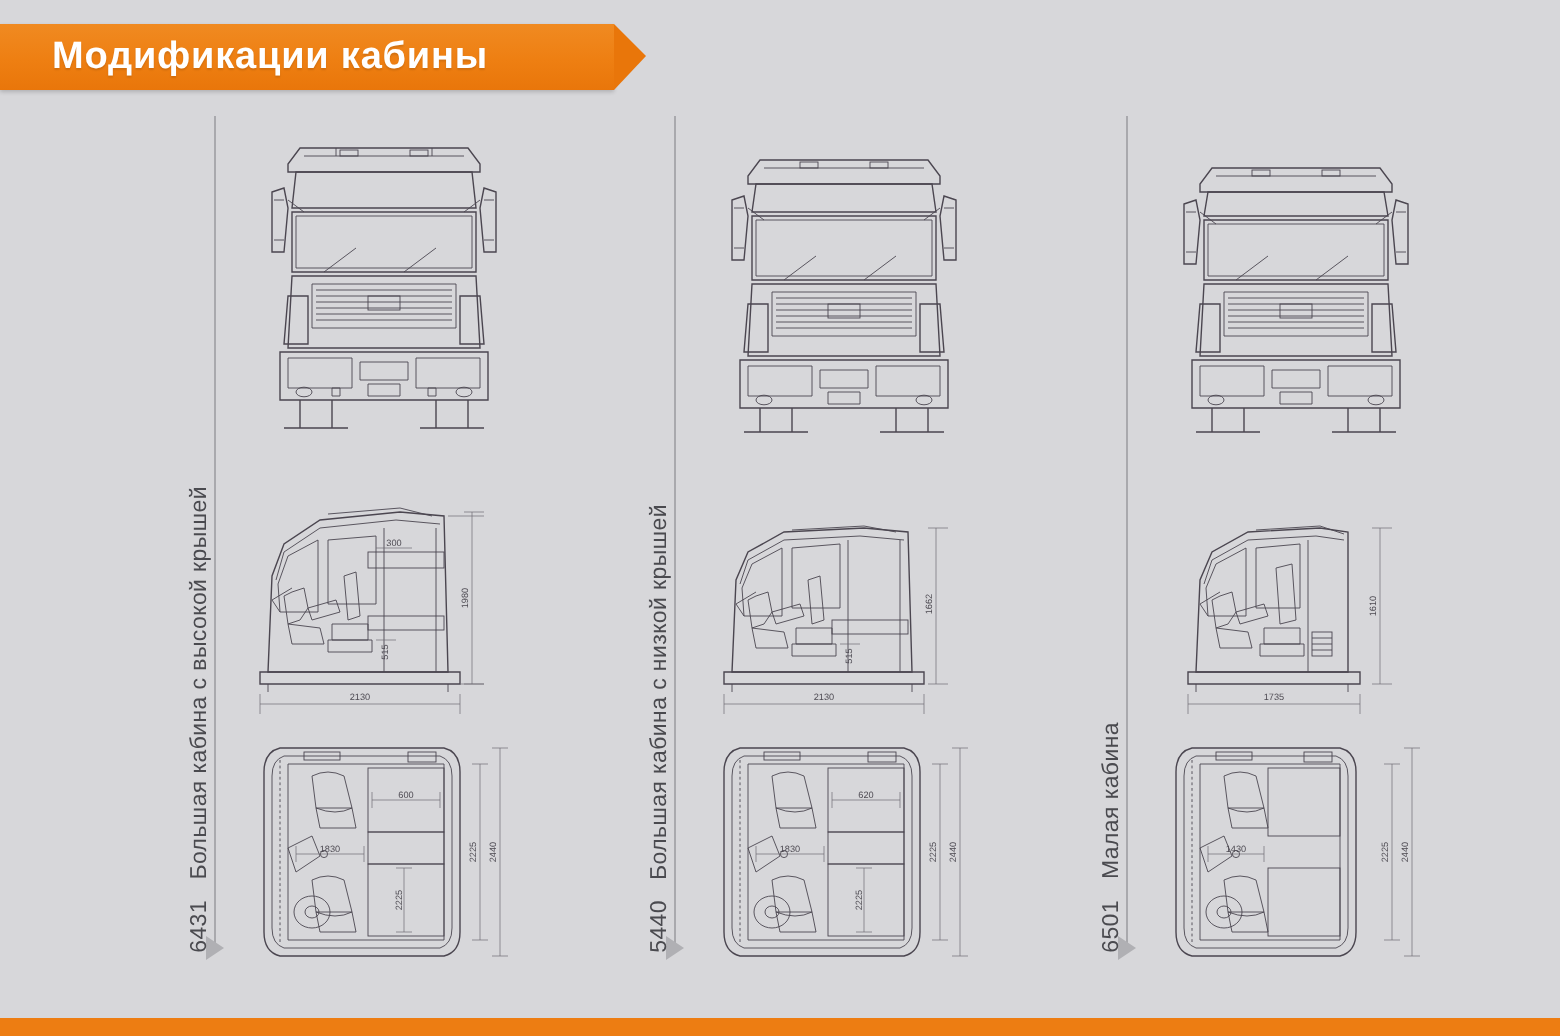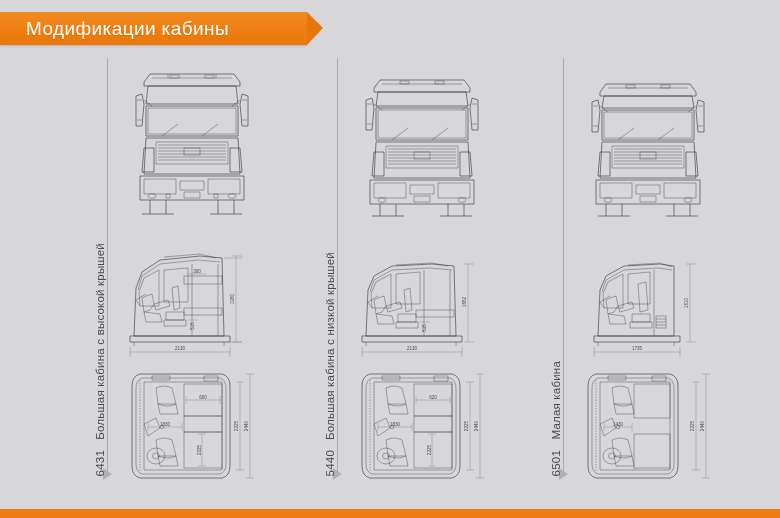--- a/index.html
+++ b/index.html
@@ -33,21 +33,21 @@
     width: 0; height: 0;
     border-top: 16px solid transparent;
     border-bottom: 17px solid transparent;
     border-left: 16px solid #e9760a;
   }
   #header-title {
     color: #ffffff;
     font-size: 19px;
     letter-spacing: 0.4px;
     white-space: nowrap;
-    font-weight: 400;
+    font-weight: 700;
     text-shadow: 0 1px 1px rgba(0,0,0,0.12);
   }
 
   
   #footer-bar {
     position: absolute;
     left: 0; bottom: 0;
     width: 780px; height: 9px;
     background: #ed7d12;
   }

